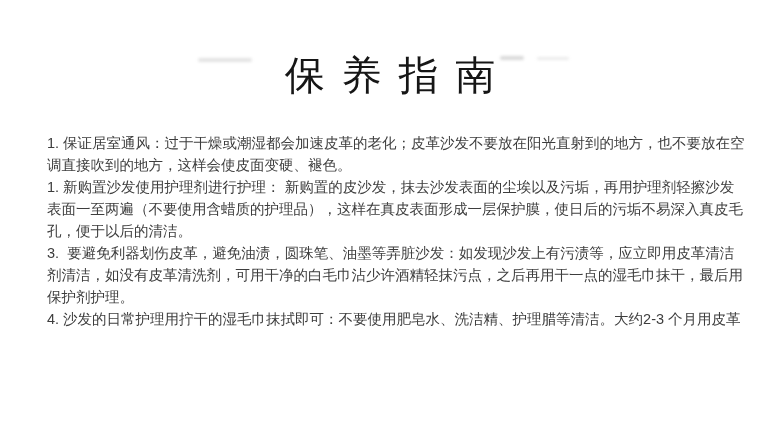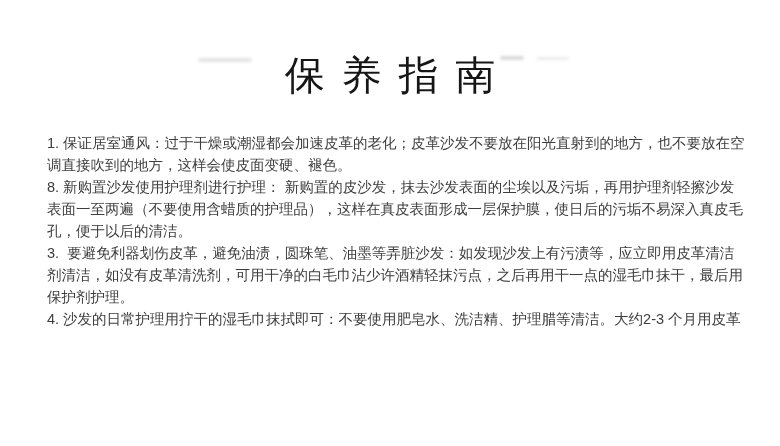--- a/index.html
+++ b/index.html
@@ -64,18 +64,18 @@
 <div class="canvas">
 
   <div class="smudge smudge-a"></div>
   <div class="smudge smudge-b"></div>
   <div class="smudge smudge-c"></div>
 
   <h1 class="title">保养指南</h1>
 
   <div class="content">
     <p>1. 保证居室通风：过于干燥或潮湿都会加速皮革的老化；皮革沙发不要放在阳光直射到的地方，也不要放在空调直接吹到的地方，这样会使皮面变硬、褪色。</p>
-    <p>8. 新购置沙发使用护理剂进行护理： 新购置的皮沙发，抹去沙发表面的尘埃以及污垢，再用护理剂轻擦沙发表面一至两遍（不要使用含蜡质的护理品），这样在真皮表面形成一层保护膜，使日后的污垢不易深入真皮毛孔，便于以后的清洁。</p>
+    <p>1. 新购置沙发使用护理剂进行护理： 新购置的皮沙发，抹去沙发表面的尘埃以及污垢，再用护理剂轻擦沙发表面一至两遍（不要使用含蜡质的护理品），这样在真皮表面形成一层保护膜，使日后的污垢不易深入真皮毛孔，便于以后的清洁。</p>
     <p>3.  要避免利器划伤皮革，避免油渍，圆珠笔、油墨等弄脏沙发：如发现沙发上有污渍等，应立即用皮革清洁剂清洁，如没有皮革清洗剂，可用干净的白毛巾沾少许酒精轻抹污点，之后再用干一点的湿毛巾抹干，最后用保护剂护理。</p>
     <p>4. 沙发的日常护理用拧干的湿毛巾抹拭即可：不要使用肥皂水、洗洁精、护理腊等清洁。大约2-3 个月用皮革清洗剂对沙发进行清洁，或用家用真空吸尘器吸除沙发表面灰尘等。</p>
   </div>
 
 </div>
 
 </body></html>

